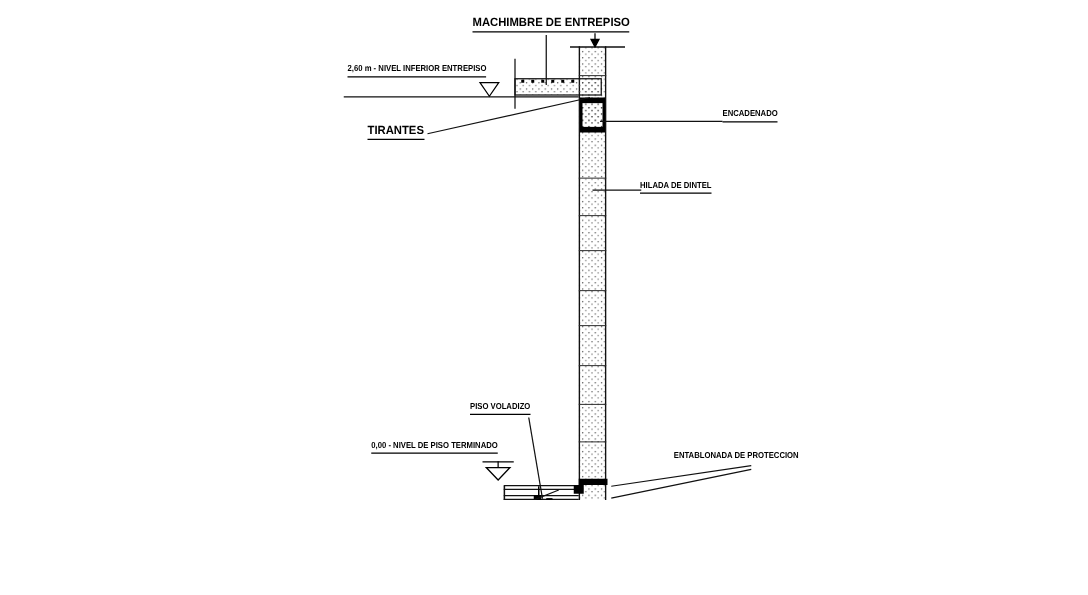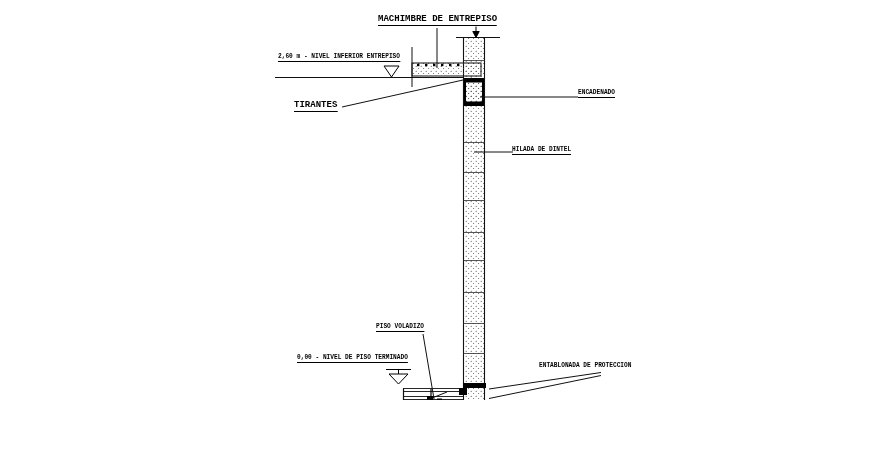--- a/index.html
+++ b/index.html
@@ -1,18 +1,18 @@
 <!DOCTYPE html>
 <html><head>
 <meta charset="utf-8">
 <style>
   html,body{margin:0;padding:0;background:#ffffff;}
   .canvas{
     position:relative;width:870px;height:400px;background:#ffffff;
-    overflow:hidden;font-family:Liberation Mono, monospace;
+    overflow:hidden;font-family:Liberation Sans, sans-serif;
   }
   .canvas svg{position:absolute;left:0;top:0;}
   .lbl{
     position:absolute;font-size:7px;font-weight:bold;color:#000;
     white-space:nowrap;line-height:1.15;
     transform:scaleX(0.88);transform-origin:0 0;
     letter-spacing:0px;
   }
   .lbl.u{border-bottom:1px solid #000;padding-bottom:0.5px;}
   .lbl-lg{font-size:9.5px;transform:scaleX(0.95);}

